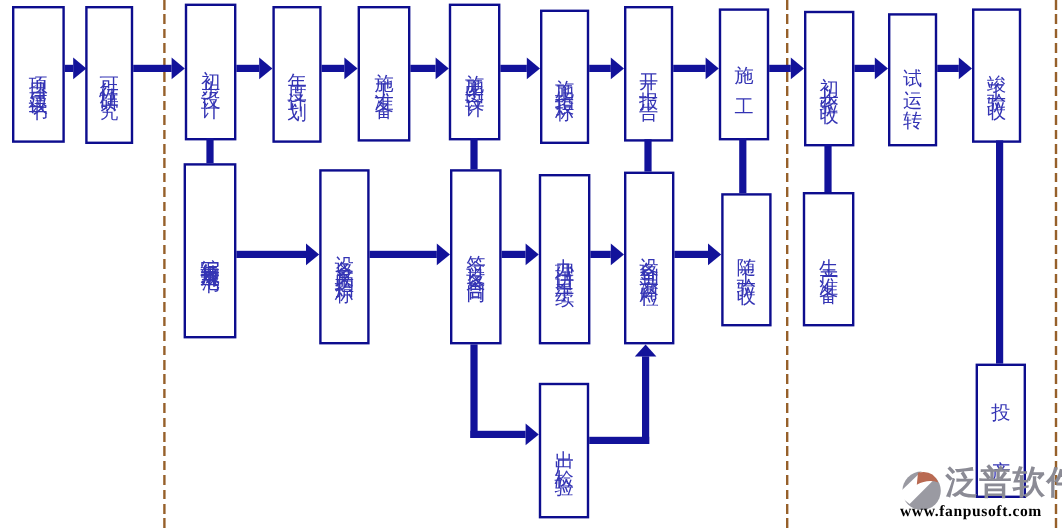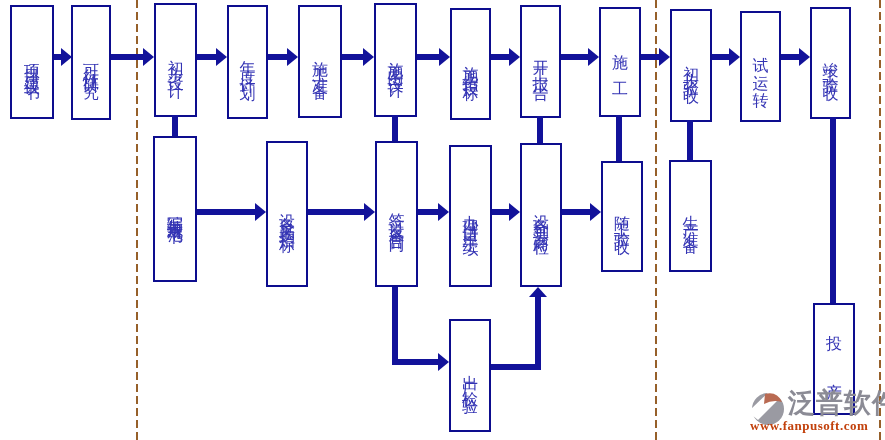--- a/index.html
+++ b/index.html
@@ -43,21 +43,21 @@
   }
   
   .wm{position:absolute;left:748px;top:388px;width:137px;height:48px;pointer-events:none;}
   .wm-logo{position:absolute;left:2px;top:2px;width:36px;height:36px;}
   .wm-brand{
     position:absolute;left:40px;top:0px;font-size:27px;font-weight:bold;
     color:#8b8b95;letter-spacing:1px;line-height:1.1;white-space:nowrap;
   }
   .wm-url{
     position:absolute;left:2px;top:30px;font-size:13px;font-weight:bold;
-    color:#c2410c;letter-spacing:0.5px;font-family:"Liberation Serif",serif;white-space:nowrap;
+    color:#000000;letter-spacing:0.5px;font-family:"Liberation Serif",serif;white-space:nowrap;
   }
 </style>
 </head>
 <body>
 
 <div id="canvas">
 
   <div class="divider" style="left:136px;"></div>
   <div class="divider" style="left:655px;"></div>
   <div class="divider" style="left:879px;"></div>

